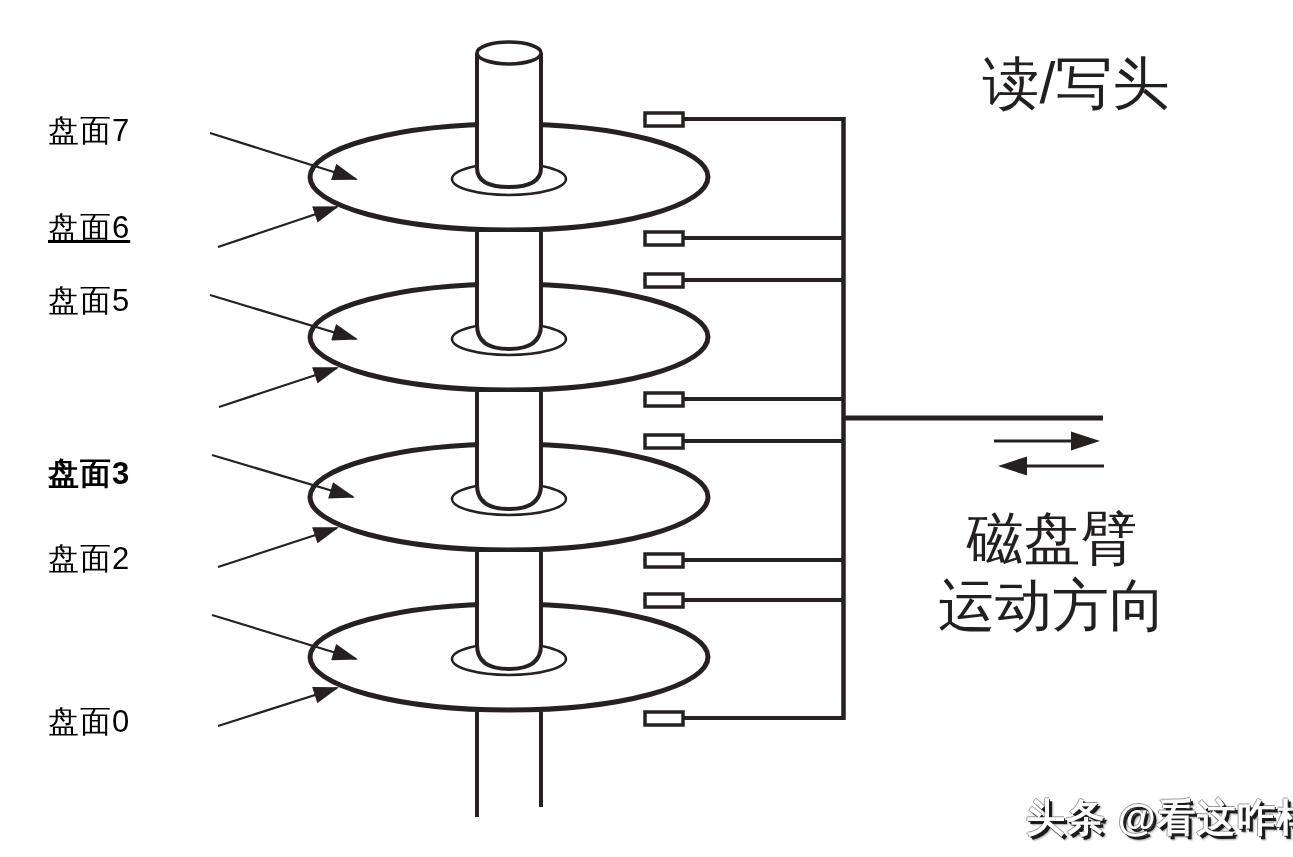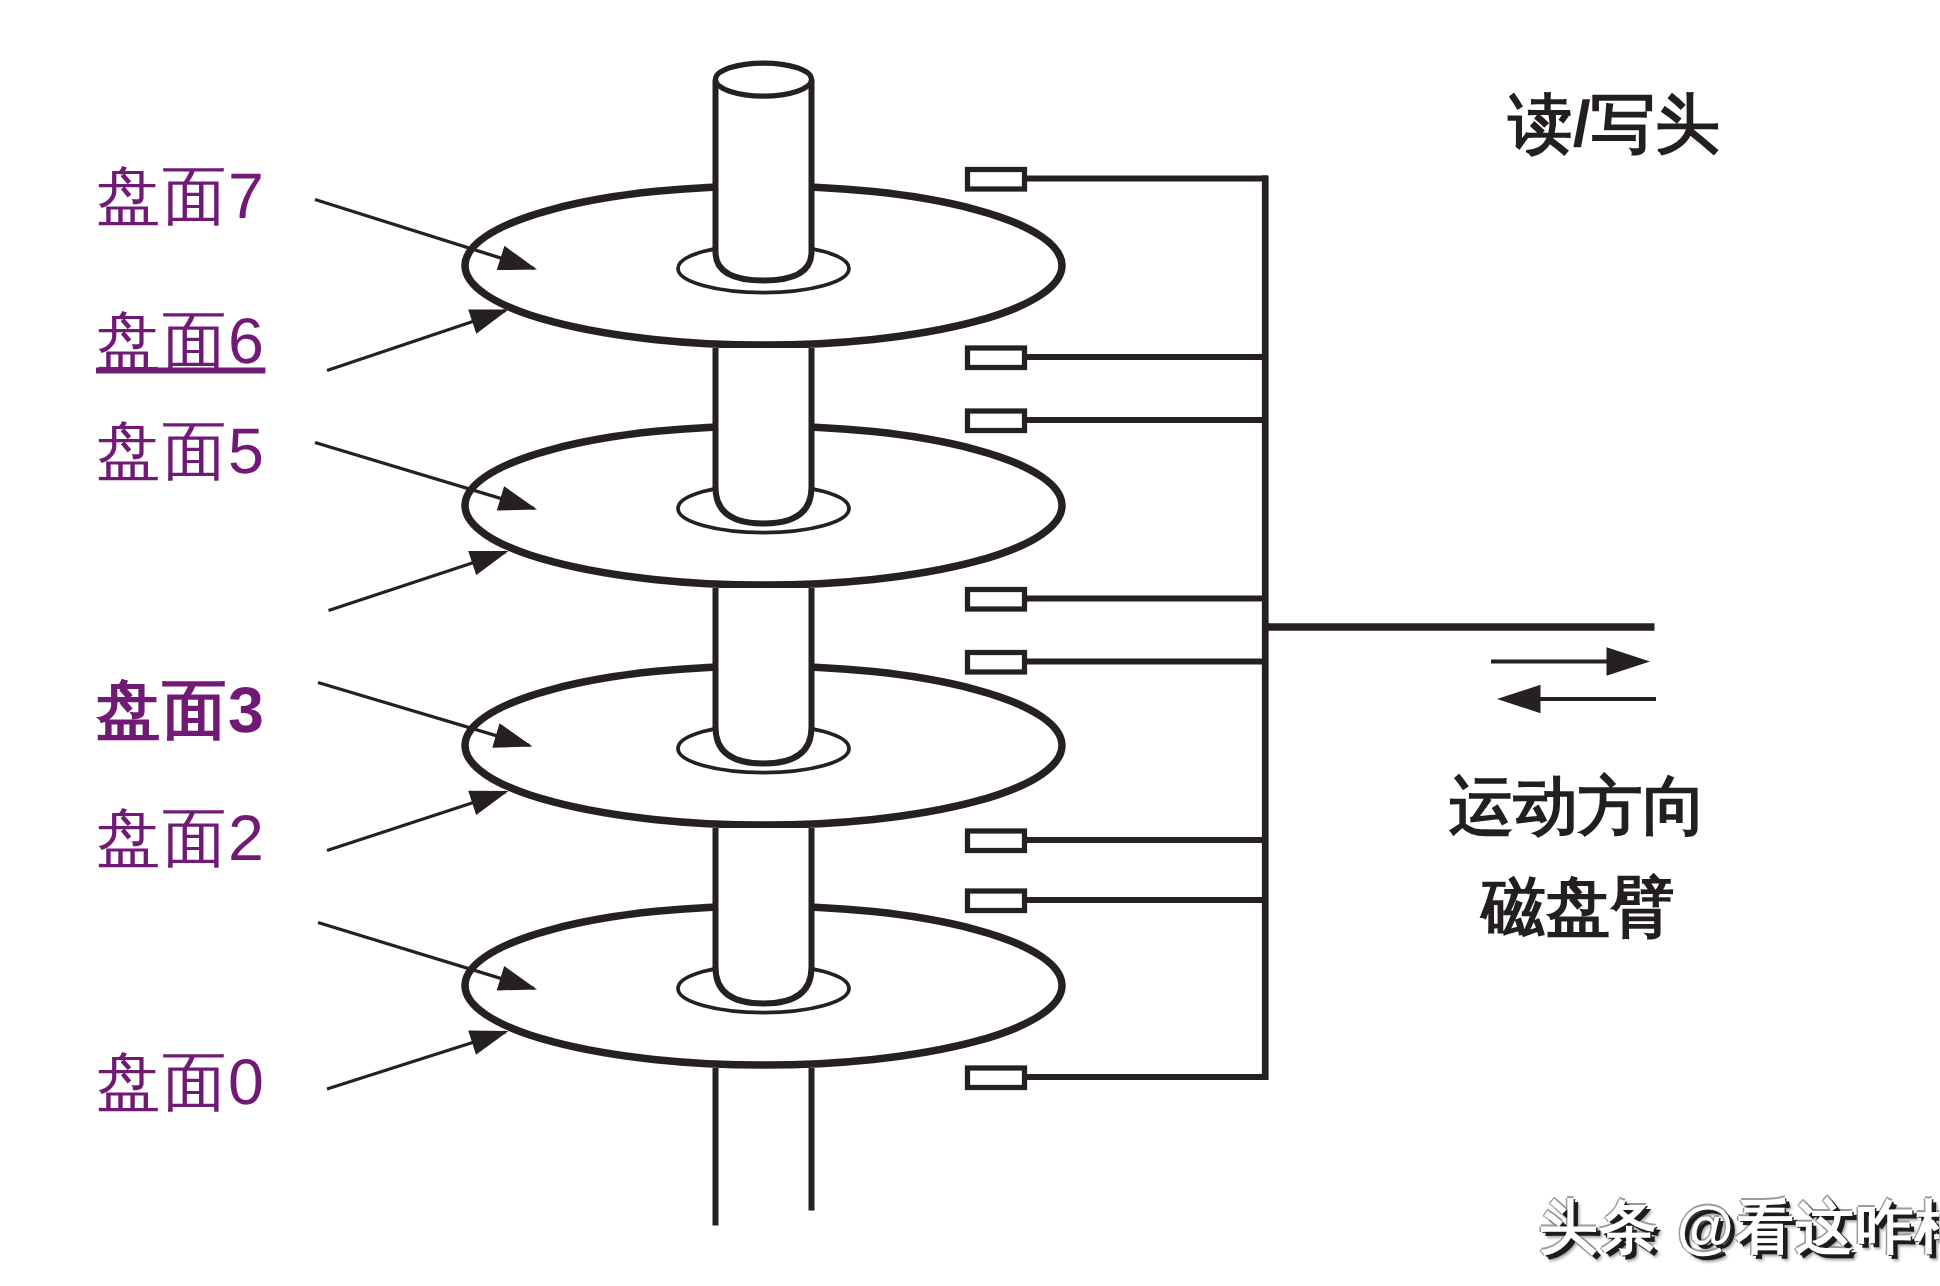--- a/index.html
+++ b/index.html
@@ -8,34 +8,33 @@
     width: 1293px;
     height: 857px;
     background: #ffffff;
     overflow: hidden;
     font-family: "Liberation Sans", "DejaVu Sans", sans-serif;
     color: #231f20;
   }
   .diagram-svg { position: absolute; left: 0; top: 0; }
   .surface-label {
     position: absolute;
-    left: 64px;
-    font-size: 43px;
+    left: 48px;
+    font-size: 31px;
     line-height: 46px;
     letter-spacing: 1px;
     white-space: nowrap;
-    color: #701a75;
+    color: #000000;
   }
   .caption {
     position: absolute;
     text-align: center;
-    font-size: 43px;
+    font-size: 57px;
     color: #231f20;
     white-space: nowrap;
-    font-weight: bold;
   }
   .caption .cap-line { display: block; }
   #rw-caption { left: 878px; top: 48px; width: 396px; }
   #rw-caption .cap-line { line-height: 70px; }
   #arm-caption { left: 900px; top: 505px; width: 304px; }
   #arm-caption .cap-line { line-height: 67px; }
   .watermark {
     position: absolute;
     left: 1026px;
     top: 791px;
@@ -151,19 +150,19 @@
   <div class="surface-label" style="top:278px;">盘面5</div>
   <div class="surface-label" style="top:451px;font-weight:bold;">盘面3</div>
   <div class="surface-label" style="top:536px;">盘面2</div>
   <div class="surface-label" style="top:699px;">盘面0</div>
 
   <div class="caption" id="rw-caption">
     <span class="cap-line">读/写头</span>
   </div>
 
   <div class="caption" id="arm-caption">
+    <span class="cap-line">磁盘臂</span>
     <span class="cap-line">运动方向</span>
-    <span class="cap-line">磁盘臂</span>
   </div>
 
   <div class="watermark">头条 @看这咋样</div>
 
 </div>
 
 </body></html>

